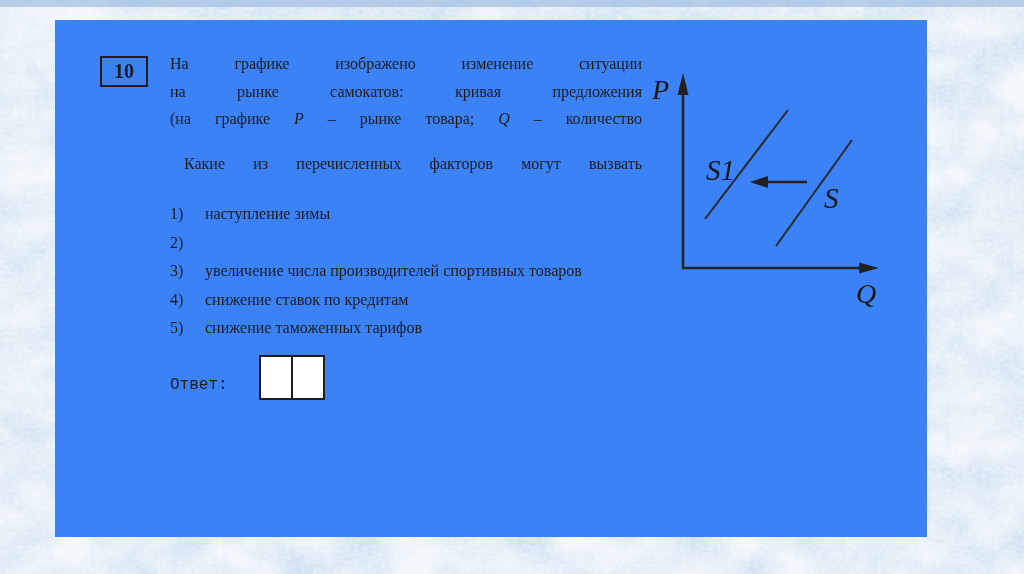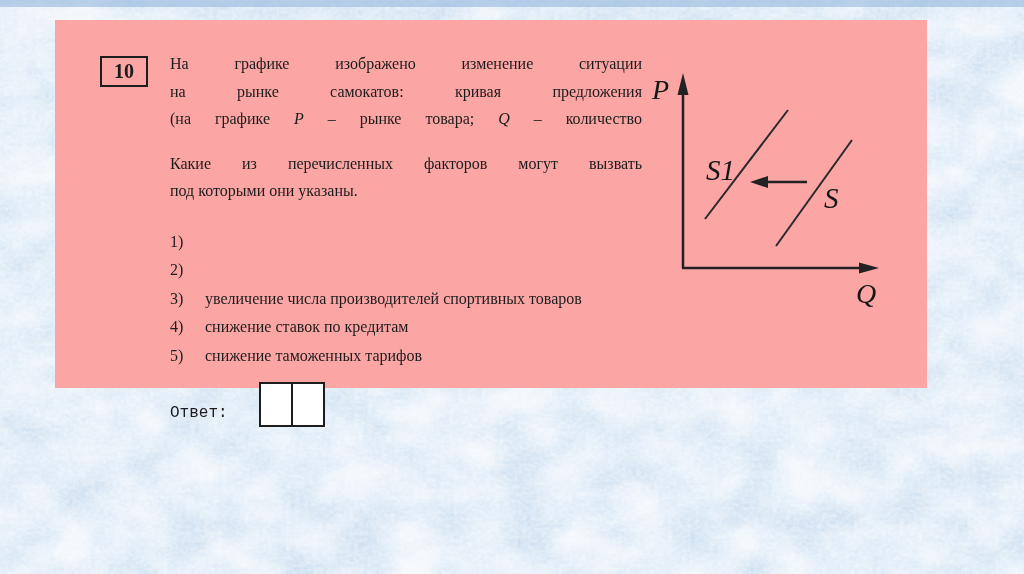--- a/index.html
+++ b/index.html
@@ -5,33 +5,33 @@
   html,body{margin:0;padding:0;}
   body{
     width:1024px;height:574px;position:relative;overflow:hidden;
     background:#c8dcf0;
     font-family:"Liberation Serif","DejaVu Serif",serif;
     color:#1c1c1c;
   }
   .bg-texture{position:absolute;left:0;top:0;width:1024px;height:574px;display:block;}
   .top-strip{position:absolute;left:0;top:0;width:1024px;height:7px;background:rgba(141,176,217,.55);}
   .panel{
-    position:absolute;left:55px;top:20px;width:872px;height:368px;background:#fca5a5;
+    position:absolute;left:55px;top:20px;width:872px;height:517px;background:#3b82f6;
   }
   .qbox{
     position:absolute;left:45px;top:36px;width:44px;height:27px;
     border:2px solid #1d1d1d;display:flex;align-items:center;justify-content:center;
     font-weight:bold;font-size:20px;
   }
   .content{position:absolute;left:115px;top:30px;width:472px;font-size:16px;line-height:27.5px;}
   .line{white-space:pre-wrap;}
   .just{text-align:justify;text-align-last:justify;}
   .it{font-style:italic;}
   .emph{font-weight:bold;text-decoration:underline;text-decoration-thickness:2px;text-underline-offset:3px;}
-  .task{margin-top:17px;}
+  .task{margin-top:17px;margin-left:14px;}
   .options{margin-top:23px;width:560px;}
   .opt{display:flex;line-height:28.6px;white-space:nowrap;}
   .opt .num{width:35px;flex:0 0 35px;}
   .answer-row{margin-top:12px;display:flex;align-items:flex-end;font-family:Liberation Mono, monospace;}
   .answer-label{padding-top:9px;}
   .answer-box{
     margin-left:31px;display:flex;width:62px;height:41px;
     border:2px solid #1d1d1d;background:#fff;
   }
   .answer-cell{flex:1;}
@@ -73,26 +73,26 @@
   <div class="content">
 
     <div>
       <div class="line just"><span>На графике изображено изменение ситуации</span></div>
       <div class="line just"><span>на рынке самокатов: кривая предложения</span></div>
       <div class="line just"><span>(на графике </span><span class="it">P</span><span> – рынке товара; </span><span class="it">Q</span><span> – количество</span></div>
     </div>
 
     <div class="task">
       <div class="line just"><span>Какие из перечисленных факторов могут вызвать</span></div>
-      <div class="line"><span>под которыми они указаны.</span></div>
     </div>
 
     <div class="options">
       <div class="opt">
         <span class="num">1)</span>
+        <span class="txt">наступление зимы</span>
       </div>
       <div class="opt">
         <span class="num">2)</span>
       </div>
       <div class="opt">
         <span class="num">3)</span>
         <span class="txt">увеличение числа производителей спортивных товаров</span>
       </div>
       <div class="opt">
         <span class="num">4)</span>

